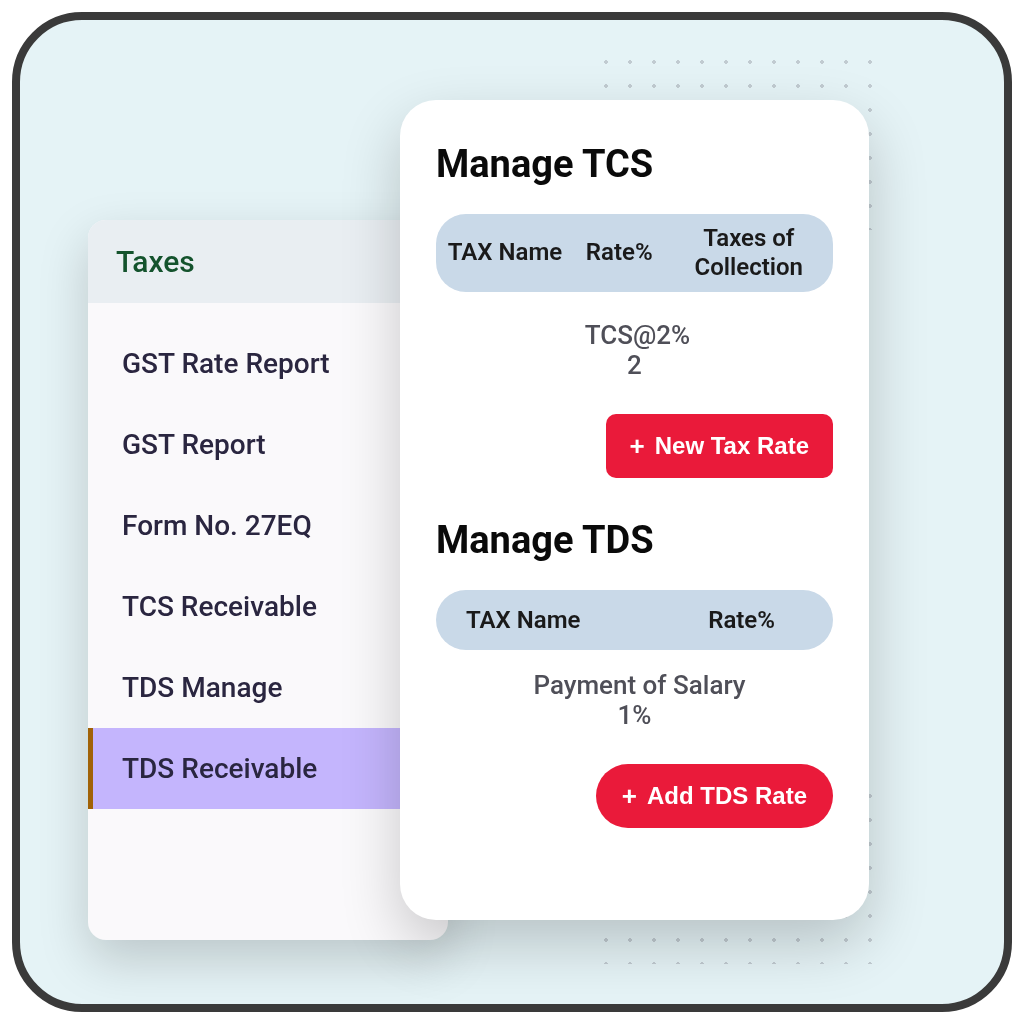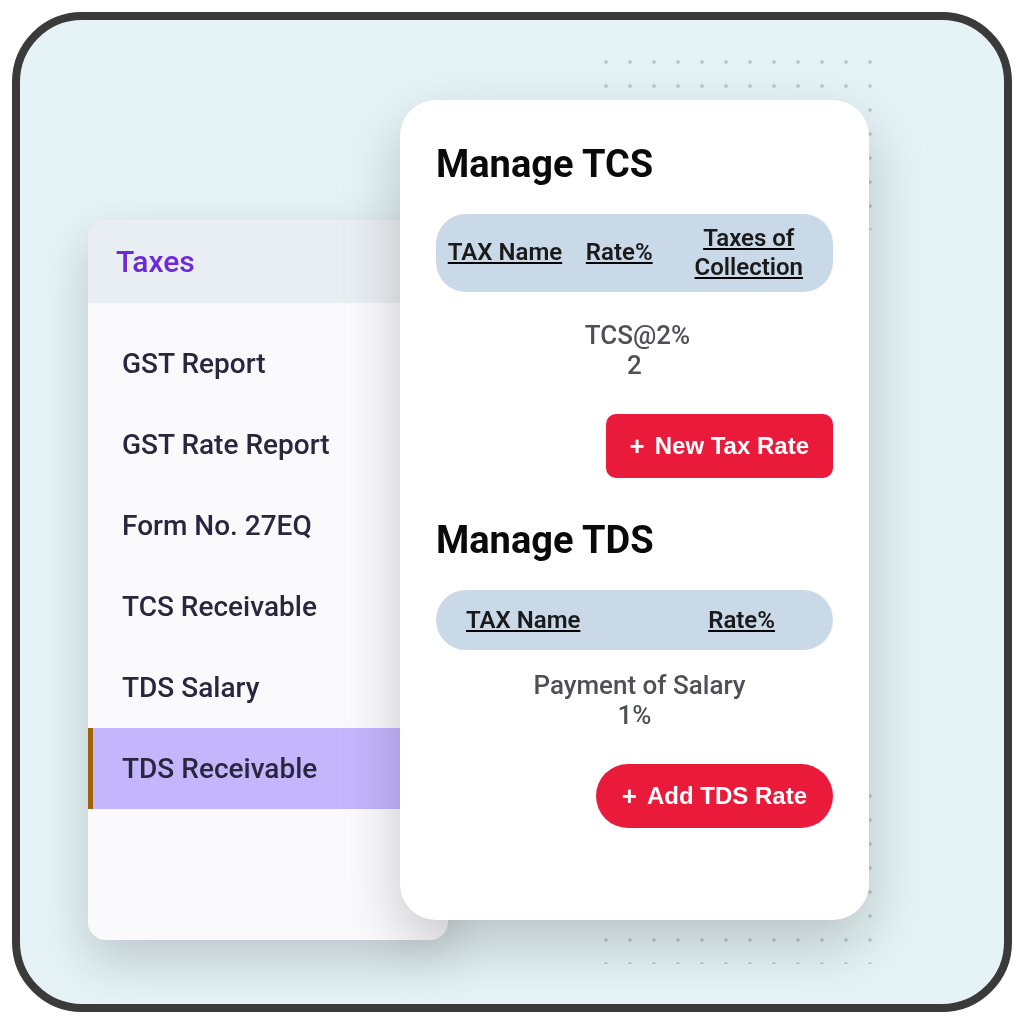--- a/index.html
+++ b/index.html
@@ -41,21 +41,21 @@
     width: 360px;
     height: 720px;
     background: #faf9fb;
     border-radius: 18px;
     box-shadow: 0 20px 50px rgba(0,0,0,0.18);
     overflow: hidden;
   }
   .sidebar-header {
     background: #e9eef2;
     padding: 24px 28px 24px 28px;
-    color: #6d28d9;
+    color: #14532d;
     font-size: 30px;
     font-weight: 500;
   }
   .sidebar-list {
     padding: 20px 0 0 0;
   }
   .sidebar-item {
     padding: 24px 34px;
     font-size: 28px;
     color: #2a2640;
@@ -88,21 +88,20 @@
   }
   .section-title.mid {
     margin-top: 40px;
   }
   .table-header {
     background: #c9d9e8;
     border-radius: 30px;
     display: flex;
     align-items: center;
     padding: 10px 8px;
-    text-decoration: underline;
   }
   .table-header .col {
     text-align: center;
     font-size: 24px;
     font-weight: 600;
     color: #1a1a1a;
     line-height: 1.2;
   }
   .tcs-header .col:nth-child(1){ flex: 0 0 32%; }
   .tcs-header .col:nth-child(2){ flex: 0 0 28%; }
@@ -163,25 +162,25 @@
 </head>
 <body>
 
 <div class="outer-frame">
   <div class="dot-grid top"></div>
   <div class="dot-grid bottom"></div>
 
   <div class="sidebar-card">
     <div class="sidebar-header">Taxes</div>
     <div class="sidebar-list">
+      <div class="sidebar-item">GST Rate Report</div>
       <div class="sidebar-item">GST Report</div>
-      <div class="sidebar-item">GST Rate Report</div>
       <div class="sidebar-item">Form No. 27EQ</div>
       <div class="sidebar-item">TCS Receivable</div>
-      <div class="sidebar-item">TDS Salary</div>
+      <div class="sidebar-item">TDS Manage</div>
       <div class="sidebar-item active">TDS Receivable</div>
     </div>
   </div>
 
   <div class="main-card">
 
     <div class="section-title">Manage TCS</div>
 
     <div class="table-header tcs-header">
       <div class="col">TAX Name</div>

